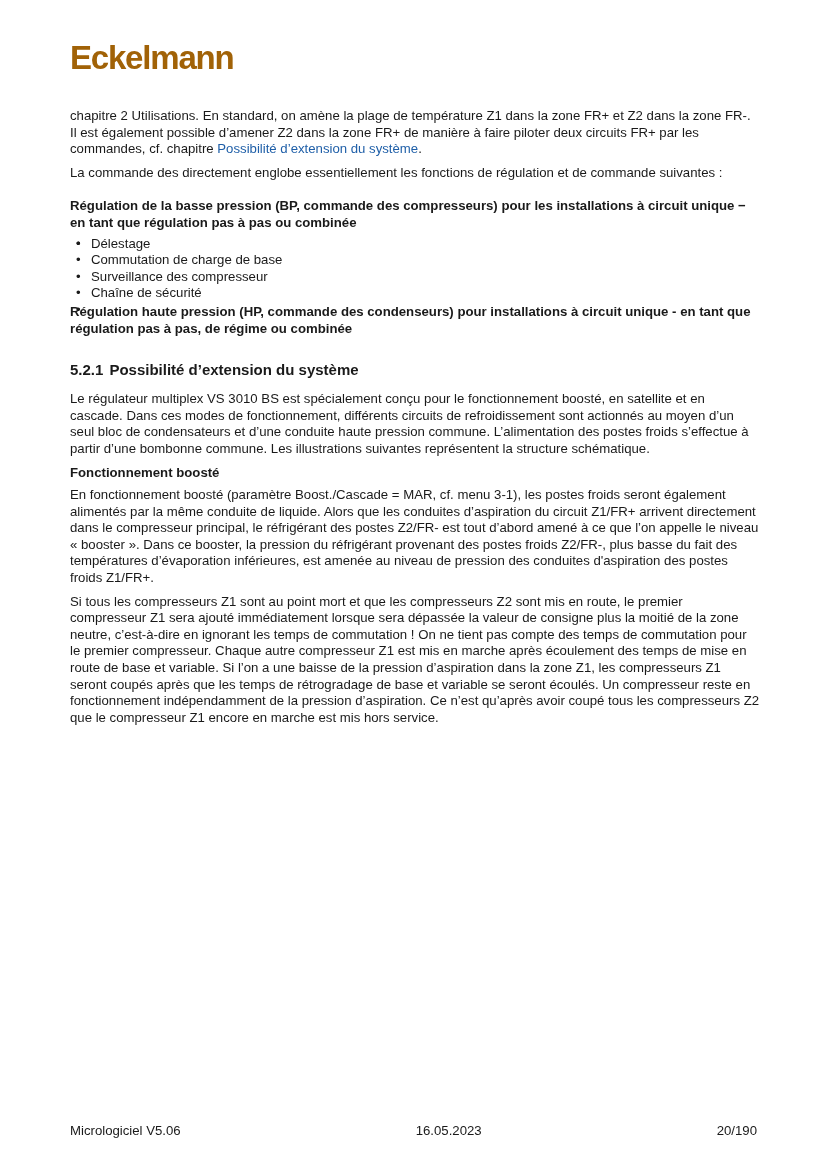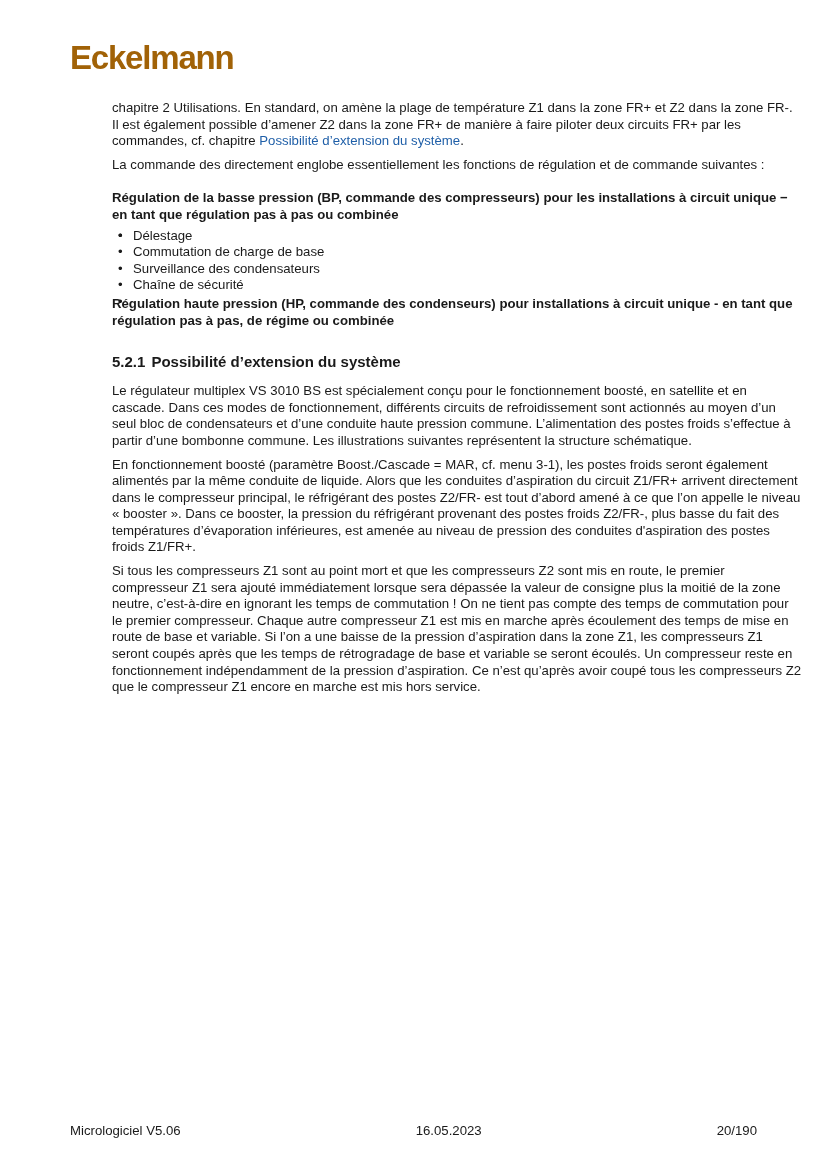--- a/index.html
+++ b/index.html
@@ -7,21 +7,21 @@
       width: 827px; height: 1169px; position: relative; overflow: hidden;
       font-family: "Liberation Sans", sans-serif; color: #1a1a1a;
       font-size: 13.2px; line-height: 16.6px;
     }
     .logo {
       position: absolute; left: 70px; top: 40px;
       font-family: "Liberation Sans", sans-serif; font-weight: bold;
       font-size: 33px; letter-spacing: -1.2px; color: #a16207;
       line-height: 36px;
     }
-    .content { position: absolute; left: 70px; top: 100px; width: 690px; margin-left: 42px; }
+    .content { position: absolute; left: 70px; top: 108px; width: 690px; }
     p { margin: 0 0 7px 0; }
     .link { color: #1f5fa8; text-decoration: none; cursor: pointer; }
     .bold { font-weight: bold; }
     .sec-heading { font-weight: bold; margin-top: 17px; margin-bottom: 0; }
     ul { list-style: none; margin: 4px 0 2px 0; padding: 0; }
     ul li { position: relative; padding-left: 21px; }
     ul li .bullet { position: absolute; left: 6px; top: 0; }
     h3 {
       font-size: 15px; font-weight: bold; margin: 24px 0 12px 0; line-height: 18px;
     }
@@ -40,28 +40,29 @@
 
 <div class="content">
   <p><span>chapitre 2 Utilisations. En standard, on amène la plage de température Z1 dans la zone FR+ et Z2 dans la zone FR-. Il est également possible d’amener Z2 dans la zone FR+ de manière à faire piloter deux circuits FR+ par les commandes, cf. chapitre </span><a class="link">Possibilité d’extension du système</a><span>.</span></p>
   <p>La commande des directement englobe essentiellement les fonctions de régulation et de commande suivantes :</p>
 
   <p class="sec-heading">Régulation de la basse pression (BP, commande des compresseurs) pour les installations à circuit unique − en tant que régulation pas à pas ou combinée</p>
   <ul>
     <li><span class="bullet">•</span></li>
     <li><span class="bullet">•</span><span>Délestage</span></li>
     <li><span class="bullet">•</span><span>Commutation de charge de base</span></li>
-    <li><span class="bullet">•</span><span>Surveillance des condensateurs</span></li>
+    <li><span class="bullet">•</span><span>Surveillance des compresseur</span></li>
     <li><span class="bullet">•</span><span>Chaîne de sécurité</span></li>
     <li><span class="bullet">•</span></li>
   </ul>
   <p class="bold">Régulation haute pression (HP, commande des condenseurs) pour installations à circuit unique - en tant que régulation pas à pas, de régime ou combinée</p>
 
   <h3><span class="num">5.2.1</span><span>Possibilité d’extension du système</span></h3>
   <p>Le régulateur multiplex VS 3010 BS est spécialement conçu pour le fonctionnement boosté, en satellite et en cascade. Dans ces modes de fonctionnement, différents circuits de refroidissement sont actionnés au moyen d’un seul bloc de condensateurs et d’une conduite haute pression commune. L’alimentation des postes froids s’effectue à partir d’une bombonne commune. Les illustrations suivantes représentent la structure schématique.</p>
+  <p class="sub-heading">Fonctionnement boosté</p>
   <p>En fonctionnement boosté (paramètre Boost./Cascade = MAR, cf. menu 3-1), les postes froids seront également alimentés par la même conduite de liquide. Alors que les conduites d’aspiration du circuit Z1/FR+ arrivent directement dans le compresseur principal, le réfrigérant des postes Z2/FR- est tout d’abord amené à ce que l’on appelle le niveau « booster ». Dans ce booster, la pression du réfrigérant provenant des postes froids Z2/FR-, plus basse du fait des températures d’évaporation inférieures, est amenée au niveau de pression des conduites d'aspiration des postes froids Z1/FR+.</p>
   <p>Si tous les compresseurs Z1 sont au point mort et que les compresseurs Z2 sont mis en route, le premier compresseur Z1 sera ajouté immédiatement lorsque sera dépassée la valeur de consigne plus la moitié de la zone neutre, c’est-à-dire en ignorant les temps de commutation ! On ne tient pas compte des temps de commutation pour le premier compresseur. Chaque autre compresseur Z1 est mis en marche après écoulement des temps de mise en route de base et variable. Si l’on a une baisse de la pression d’aspiration dans la zone Z1, les compresseurs Z1 seront coupés après que les temps de rétrogradage de base et variable se seront écoulés. Un compresseur reste en fonctionnement indépendamment de la pression d’aspiration. Ce n’est qu’après avoir coupé tous les compresseurs Z2 que le compresseur Z1 encore en marche est mis hors service.</p>
 </div>
 
 <div class="footer">
   <span>Micrologiciel V5.06</span>
   <span>16.05.2023</span>
   <span>20/190</span>
 </div>
 

